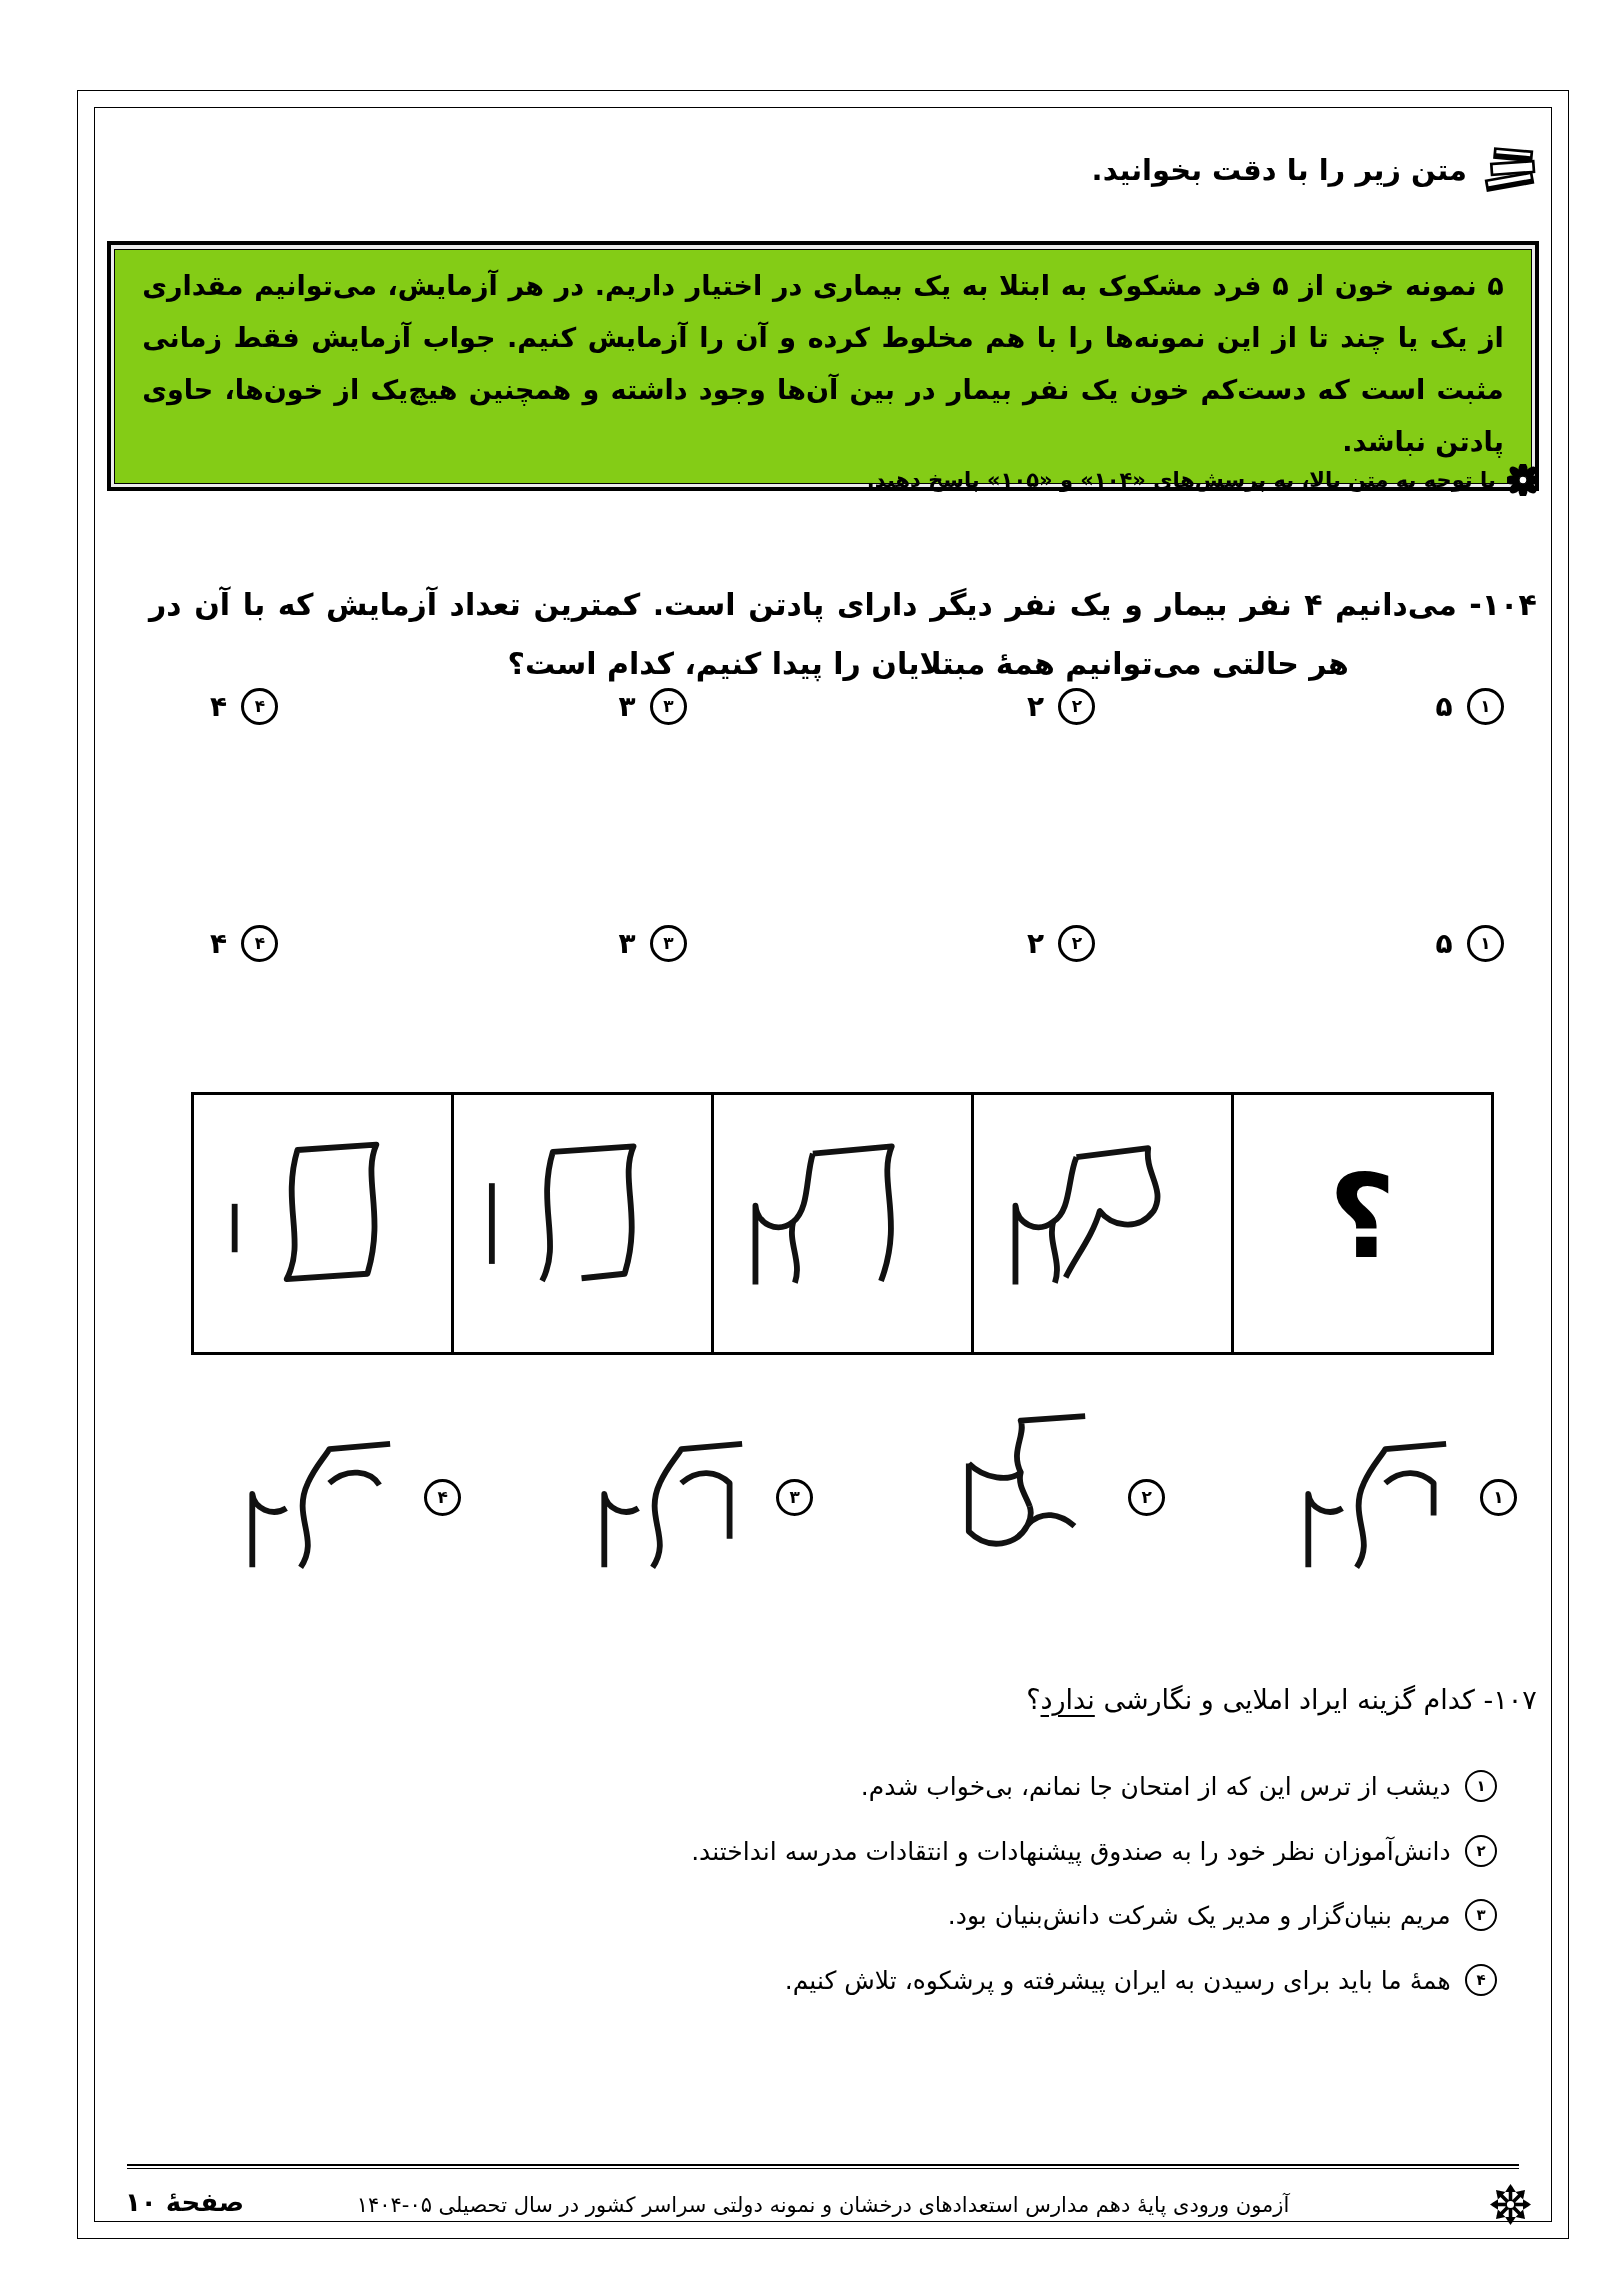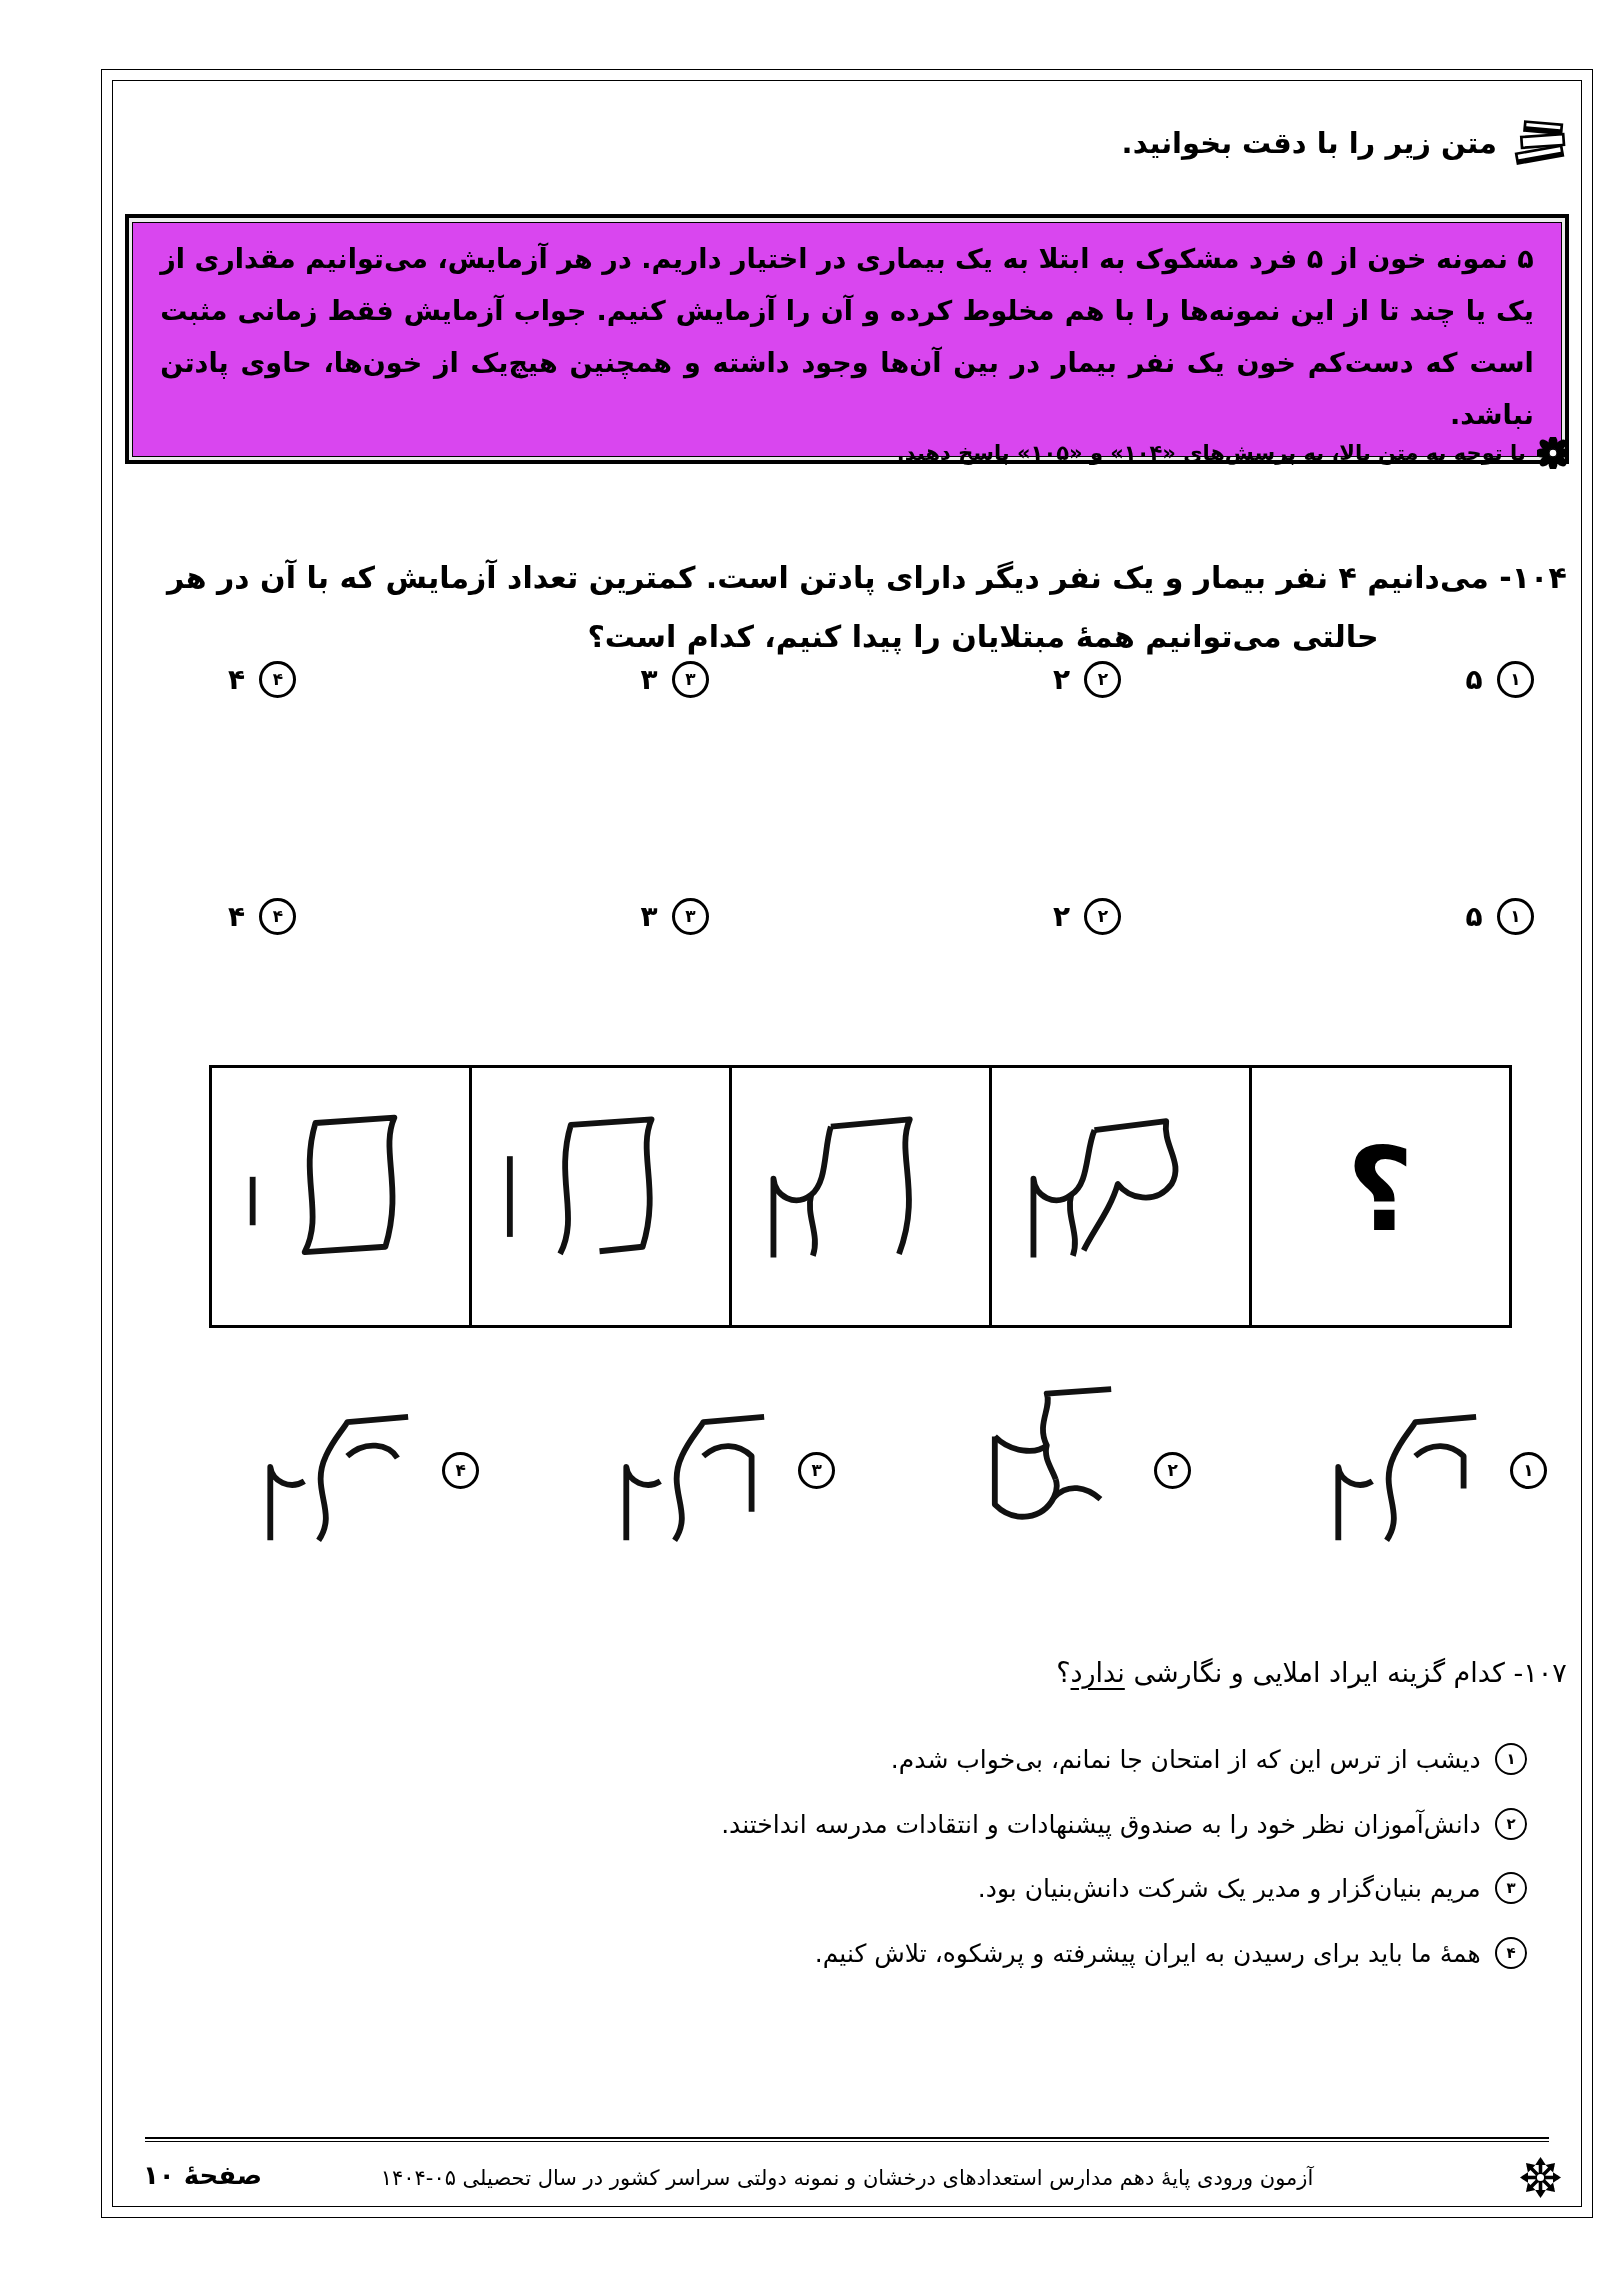--- a/index.html
+++ b/index.html
@@ -1,29 +1,29 @@
 <!DOCTYPE html>
 <html lang="fa" dir="rtl" style="font-size:14.3px"><head>
 <meta charset="utf-8">
 <style>
   html,body{margin:0;padding:0;background:#fff;width:1620px;height:2293px;overflow:hidden;}
   body{font-family:"DejaVu Sans",sans-serif;color:#000;}
-  .frame-outer{position:absolute;left:77px;top:69px;width:1492px;height:2149px;
-    border:0.9px solid #000;padding:10px;box-sizing:border-box;background:#fff;margin-left:24px;}
+  .frame-outer{position:absolute;left:77px;top:90px;width:1492px;height:2149px;
+    border:0.9px solid #000;padding:16px;box-sizing:border-box;background:#fff;}
   .frame-inner{position:relative;width:100%;height:100%;border:1.8px solid #000;box-sizing:border-box;direction:rtl;}
 
   .abs{position:absolute;box-sizing:border-box;}
 
   
   .hdr{top:34px;right:12.5px;display:flex;align-items:center;gap:12.5px;}
   .hdr-title{font-size:29px;font-weight:bold;}
 
   
   .passage-box{top:133px;right:11.6px;left:11.6px;border:4.5px solid #000;padding:3.6px;background:#ececec;}
-  .passage-in{border:1.3px solid #000;background:#d946ef;padding:10.7px 27px 14.3px 27px;}
+  .passage-in{border:1.3px solid #000;background:#84cc16;padding:10.7px 27px 14.3px 27px;}
   .passage-text{font-size:27px;font-weight:bold;line-height:52px;text-align:justify;margin:0;}
 
   
   .instr{top:356px;right:12.5px;display:flex;align-items:center;gap:10.7px;}
   .instr-text{font-size:21px;font-weight:bold;}
 
   
   .qpara{font-size:30px;font-weight:bold;line-height:59px;text-align:justify;
          padding-right:188px;text-indent:-188px;margin:0;}
   .q104{top:467px;right:14.3px;left:54px;}

